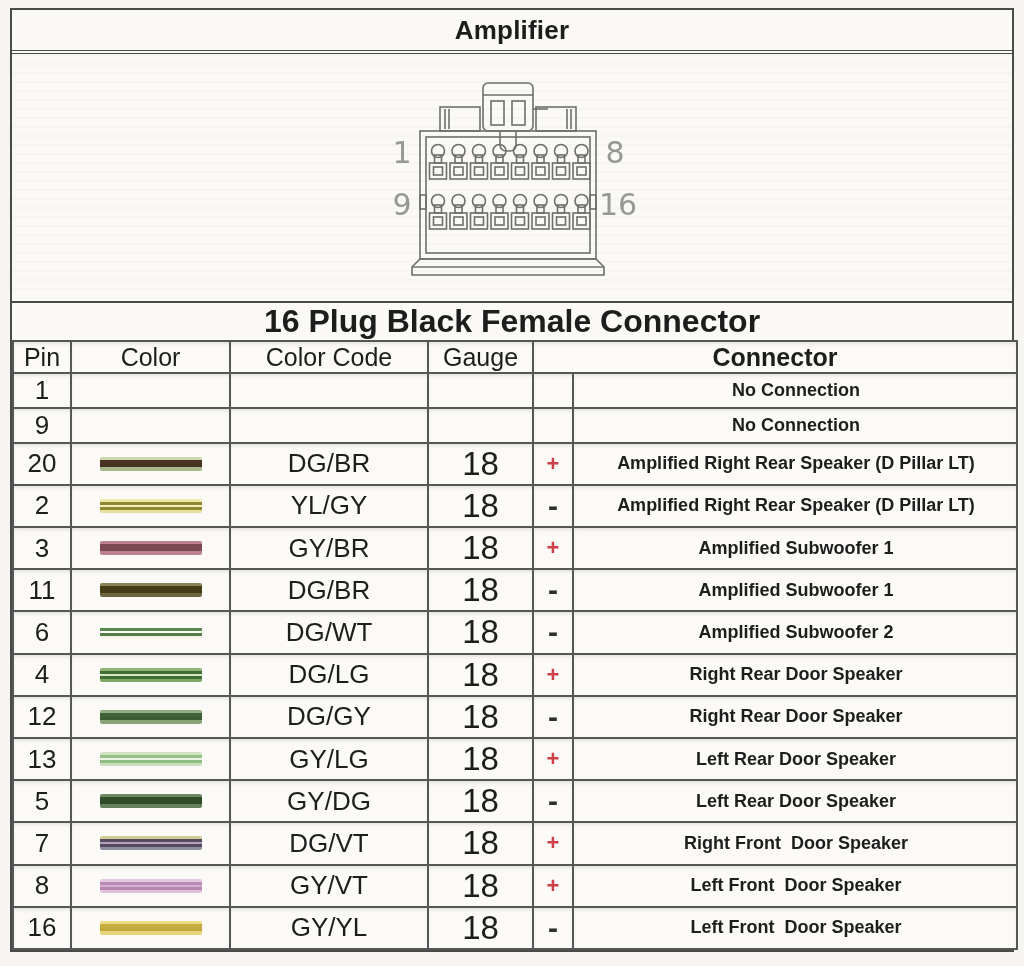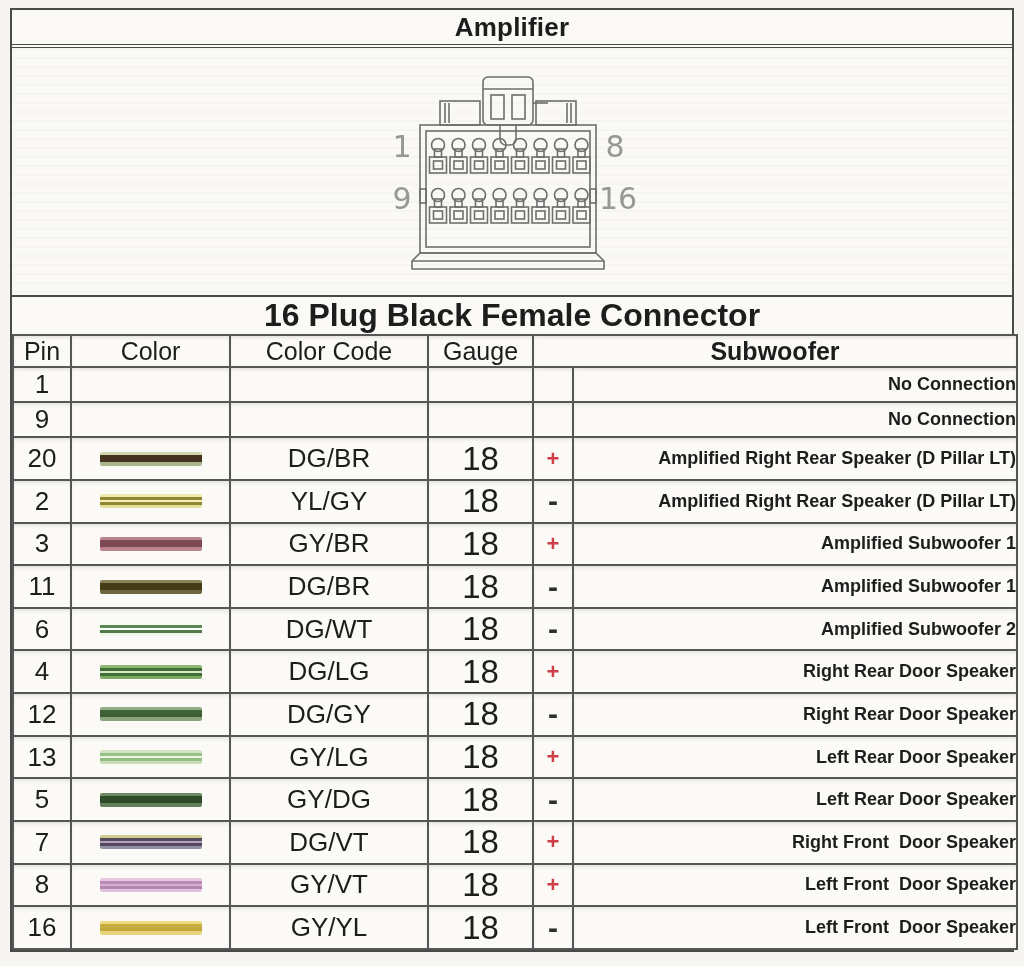--- a/index.html
+++ b/index.html
@@ -13,21 +13,21 @@
   .sheet {
     position: absolute;
     left: 10px; top: 8px;
     width: 1004px; height: 944px;
     border: 2px solid #4a4a4a;
     background: #faf9f5;
     display: flex;
     flex-direction: column;
   }
   .title-bar {
-    height: 38px;
+    height: 44px;
     flex: none;
     display: flex;
     align-items: center;
     justify-content: center;
     font-size: 26px;
     font-weight: bold;
     border-bottom: 4px double #4a4a4a;
     letter-spacing: 0.2px;
   }
   .connector-area {
@@ -78,21 +78,21 @@
   col.c-pol   { width: 40px;  }
   col.c-func  { width: 444px; }
   td.pin   { text-align: center; font-size: 26px; }
   td.color { text-align: center; }
   td.code  { text-align: center; font-size: 26px; }
   td.gauge { text-align: center; font-size: 33px; }
   td.pol   { text-align: center; font-size: 24px; font-weight: bold; }
   td.pol.plus  { font-size: 22px; }
   td.pol.minus { font-size: 30px; line-height: 10px; }
   td.func  {
-    text-align: right;
+    text-align: center;
     font-size: 18px;
     font-weight: bold;
     padding-left: 2px;
     white-space: pre;
   }
   .swatch {
     width: 102px;
     height: 14px;
     margin: 0 auto;
     border-radius: 2px;
@@ -223,21 +223,21 @@
           <col class="c-gauge">
           <col class="c-pol">
           <col class="c-func">
       </colgroup>
       <thead>
         <tr>
           <th>Pin</th>
           <th>Color</th>
           <th>Color Code</th>
           <th>Gauge</th>
-          <th class="func-head" colspan="2">Subwoofer</th>
+          <th class="func-head" colspan="2">Connector</th>
         </tr>
       </thead>
       <tbody>
           <tr>
     <td class="pin">1</td>
     <td class="color">
       
     </td>
     <td class="code"></td>
     <td class="gauge"></td>

